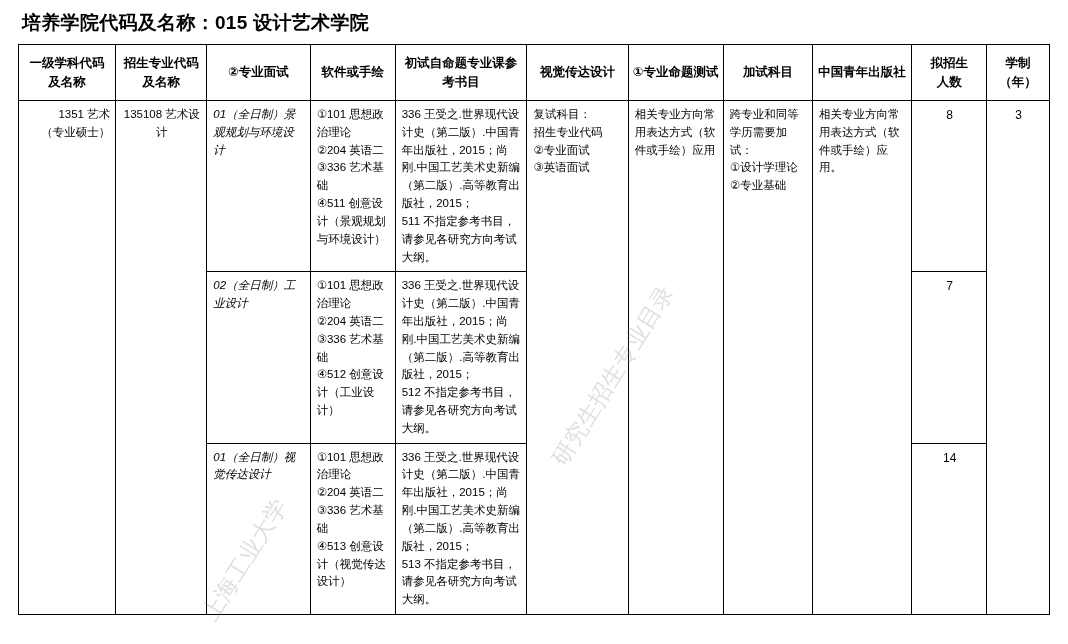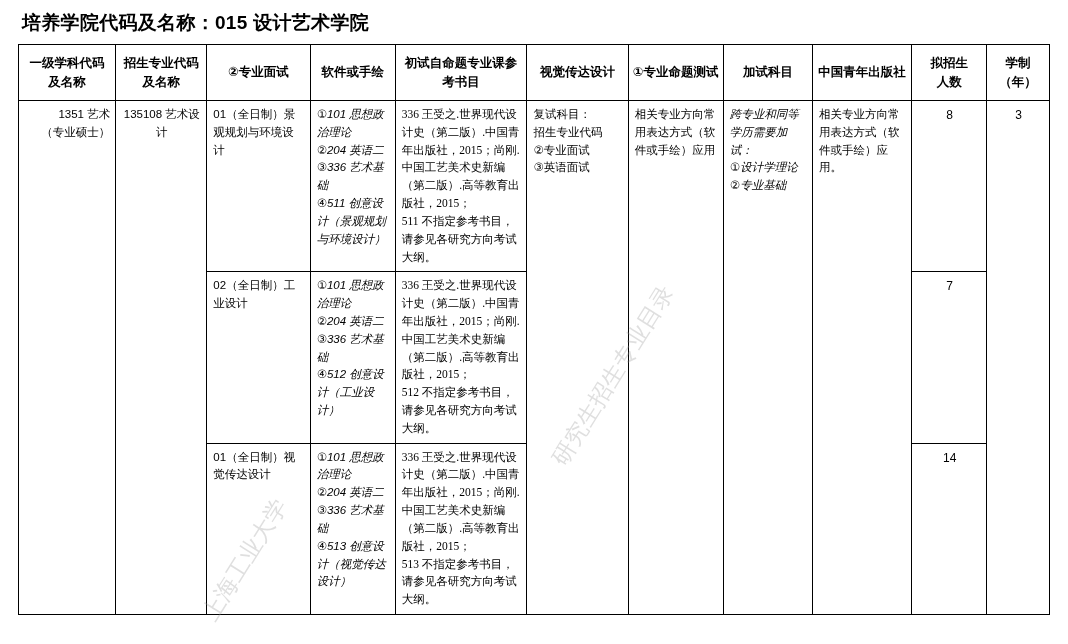--- a/index.html
+++ b/index.html
@@ -62,41 +62,39 @@
   td.c-second {
     width: 90px;
     vertical-align: middle;
     text-align: center;
     padding-left: 8px;
   }
   td.c-dir {
     width: 102px;
     vertical-align: middle;
     padding-left: 8px;
+    font-style: italic;
   }
   td.c-first-subj {
     width: 84px;
-    font-style: italic;
   }
   td.c-first-books {
     width: 130px;
-    font-family: Liberation Serif, serif;
   }
   td.c-re-written {
     width: 100px;
     vertical-align: middle;
   }
   td.c-re-books {
     width: 94px;
     vertical-align: middle;
   }
   td.c-add-subj {
     width: 88px;
     vertical-align: middle;
-    font-style: italic;
   }
   td.c-add-books {
     width: 98px;
     vertical-align: middle;
   }
   td.c-quota {
     width: 74px;
     text-align: center;
     vertical-align: middle;
     font-size: 12px;

